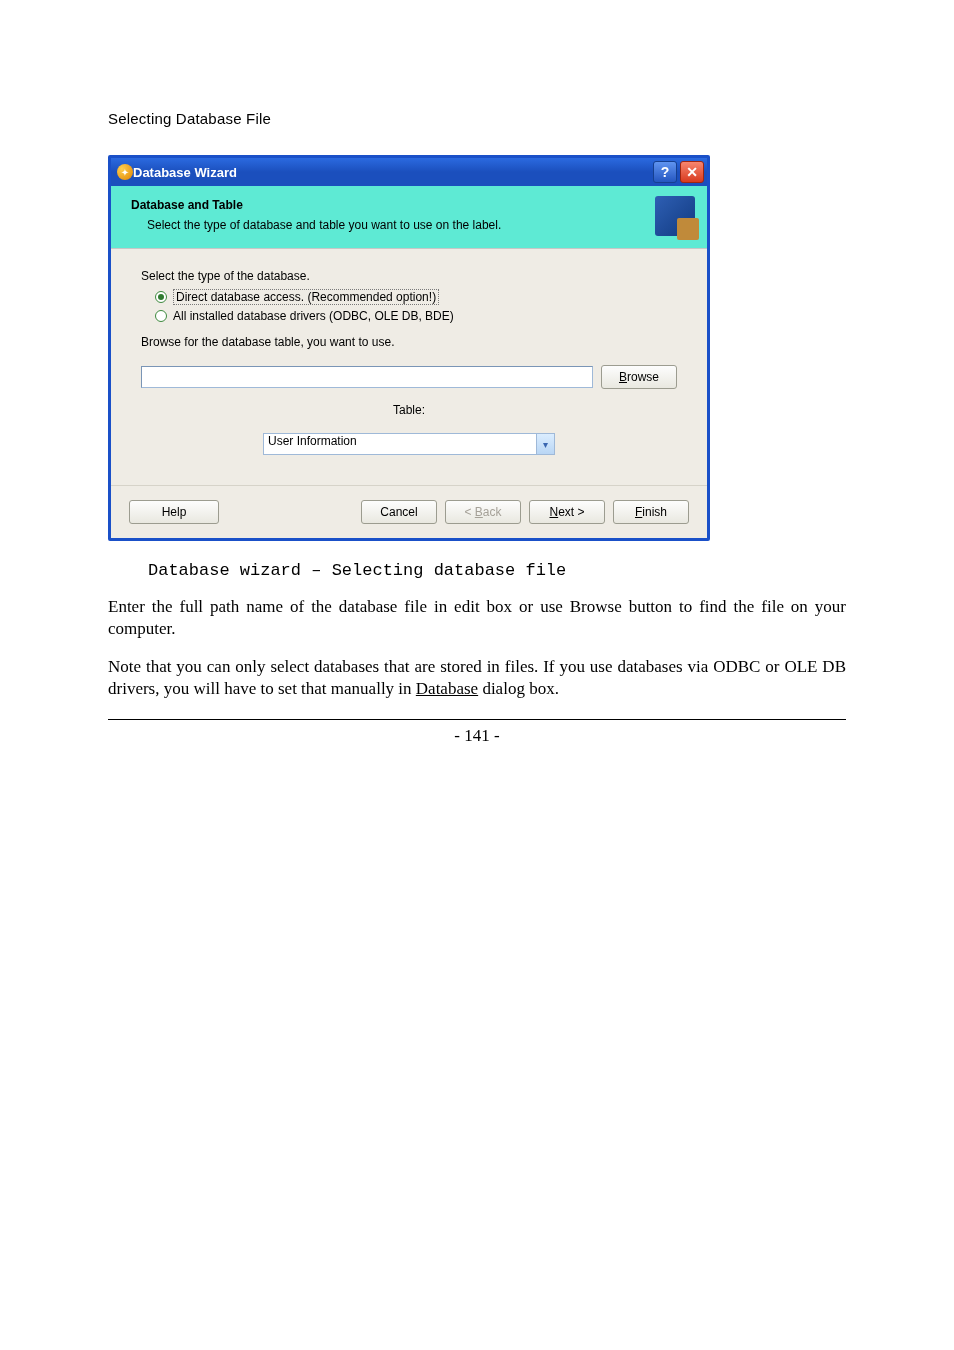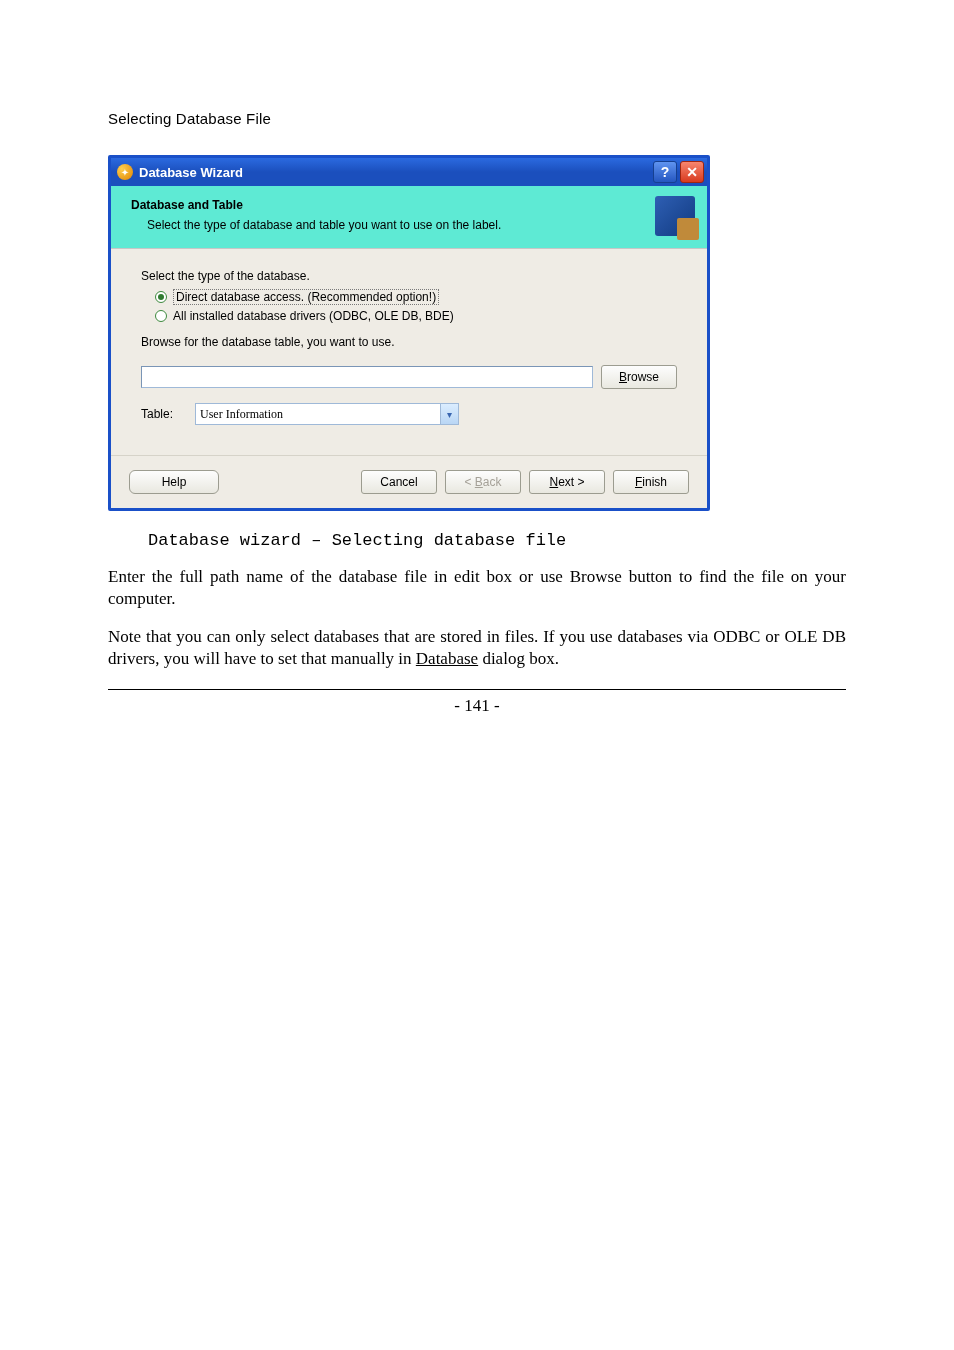--- a/index.html
+++ b/index.html
@@ -40,21 +40,20 @@
   .titlebar .appicon {
     width: 16px; height: 16px;
     border-radius: 50%;
     background: radial-gradient(circle at 30% 30%, #ffce4d, #e08400);
     display: flex; align-items: center; justify-content: center;
     font-size: 10px; color: #fff;
   }
   .titlebar .title {
     color: #fff;
     font-weight: bold;
-    margin-left: 6px;
     font-size: 13px;
     flex: 1;
   }
   .titlebar .winbtn {
     width: 24px; height: 22px;
     display: flex; align-items: center; justify-content: center;
     margin-right: 3px;
     border-radius: 3px;
     color: #fff;
     font-weight: bold;
@@ -115,27 +114,28 @@
     background: linear-gradient(to bottom, #fdfdfd, #e9e8e0);
     border: 1px solid #9c9c90;
     border-radius: 3px;
     font-family: Tahoma, sans-serif;
     font-size: 12px;
     display: inline-flex; align-items:center; justify-content:center;
     padding: 0 10px;
   }
   .btn.disabled { color: #a5a198; }
   .table-row {
-    display:flex; align-items:center; gap: 22px;
+    display:flex; align-items:center; gap: 16px;
     margin-top: 14px;
+    flex-direction: column;
   }
   .combo {
-    display:flex; align-items:center;
-    width: 264px; height:22px;
-    border:1px solid #9fb9d8; background:#fff;font-family:Liberation Serif, serif;
+    display:flex; align-items:flex-start;
+    width: 292px; height:22px;
+    border:1px solid #9fb9d8; background:#fff;
   }
   .combo .combo-text { flex:1; padding-left:4px; font-size:12px; }
   .combo .combo-arrow {
     width:18px; height:100%;
     background: linear-gradient(to bottom, #dbedff, #b9d6f5);
     display:flex; align-items:center; justify-content:center;
     color:#3a66b0; font-size:10px;
     border-left:1px solid #9fb9d8;
   }
   .infotext { margin-top: 48px; line-height:1.35; }
@@ -220,21 +220,21 @@
         <span>Table:</span>
         <div class="combo">
           <span class="combo-text">User Information</span>
           <span class="combo-arrow">▾</span>
         </div>
       </div>
 
     </div>
 
     <div class="wiz-footer">
-      <button class="btn" style="min-width:90px;border-radius:6px;">
+      <button class="btn" style="min-width:90px;">
         <span>Help</span>
       </button>
       <div class="spacer"></div>
       <button class="btn">
         <span>Cancel</span>
       </button>
       <button class="btn disabled">
         <span><span>&lt; </span><span class="u">B</span><span>ack</span></span>
       </button>
       <button class="btn">

